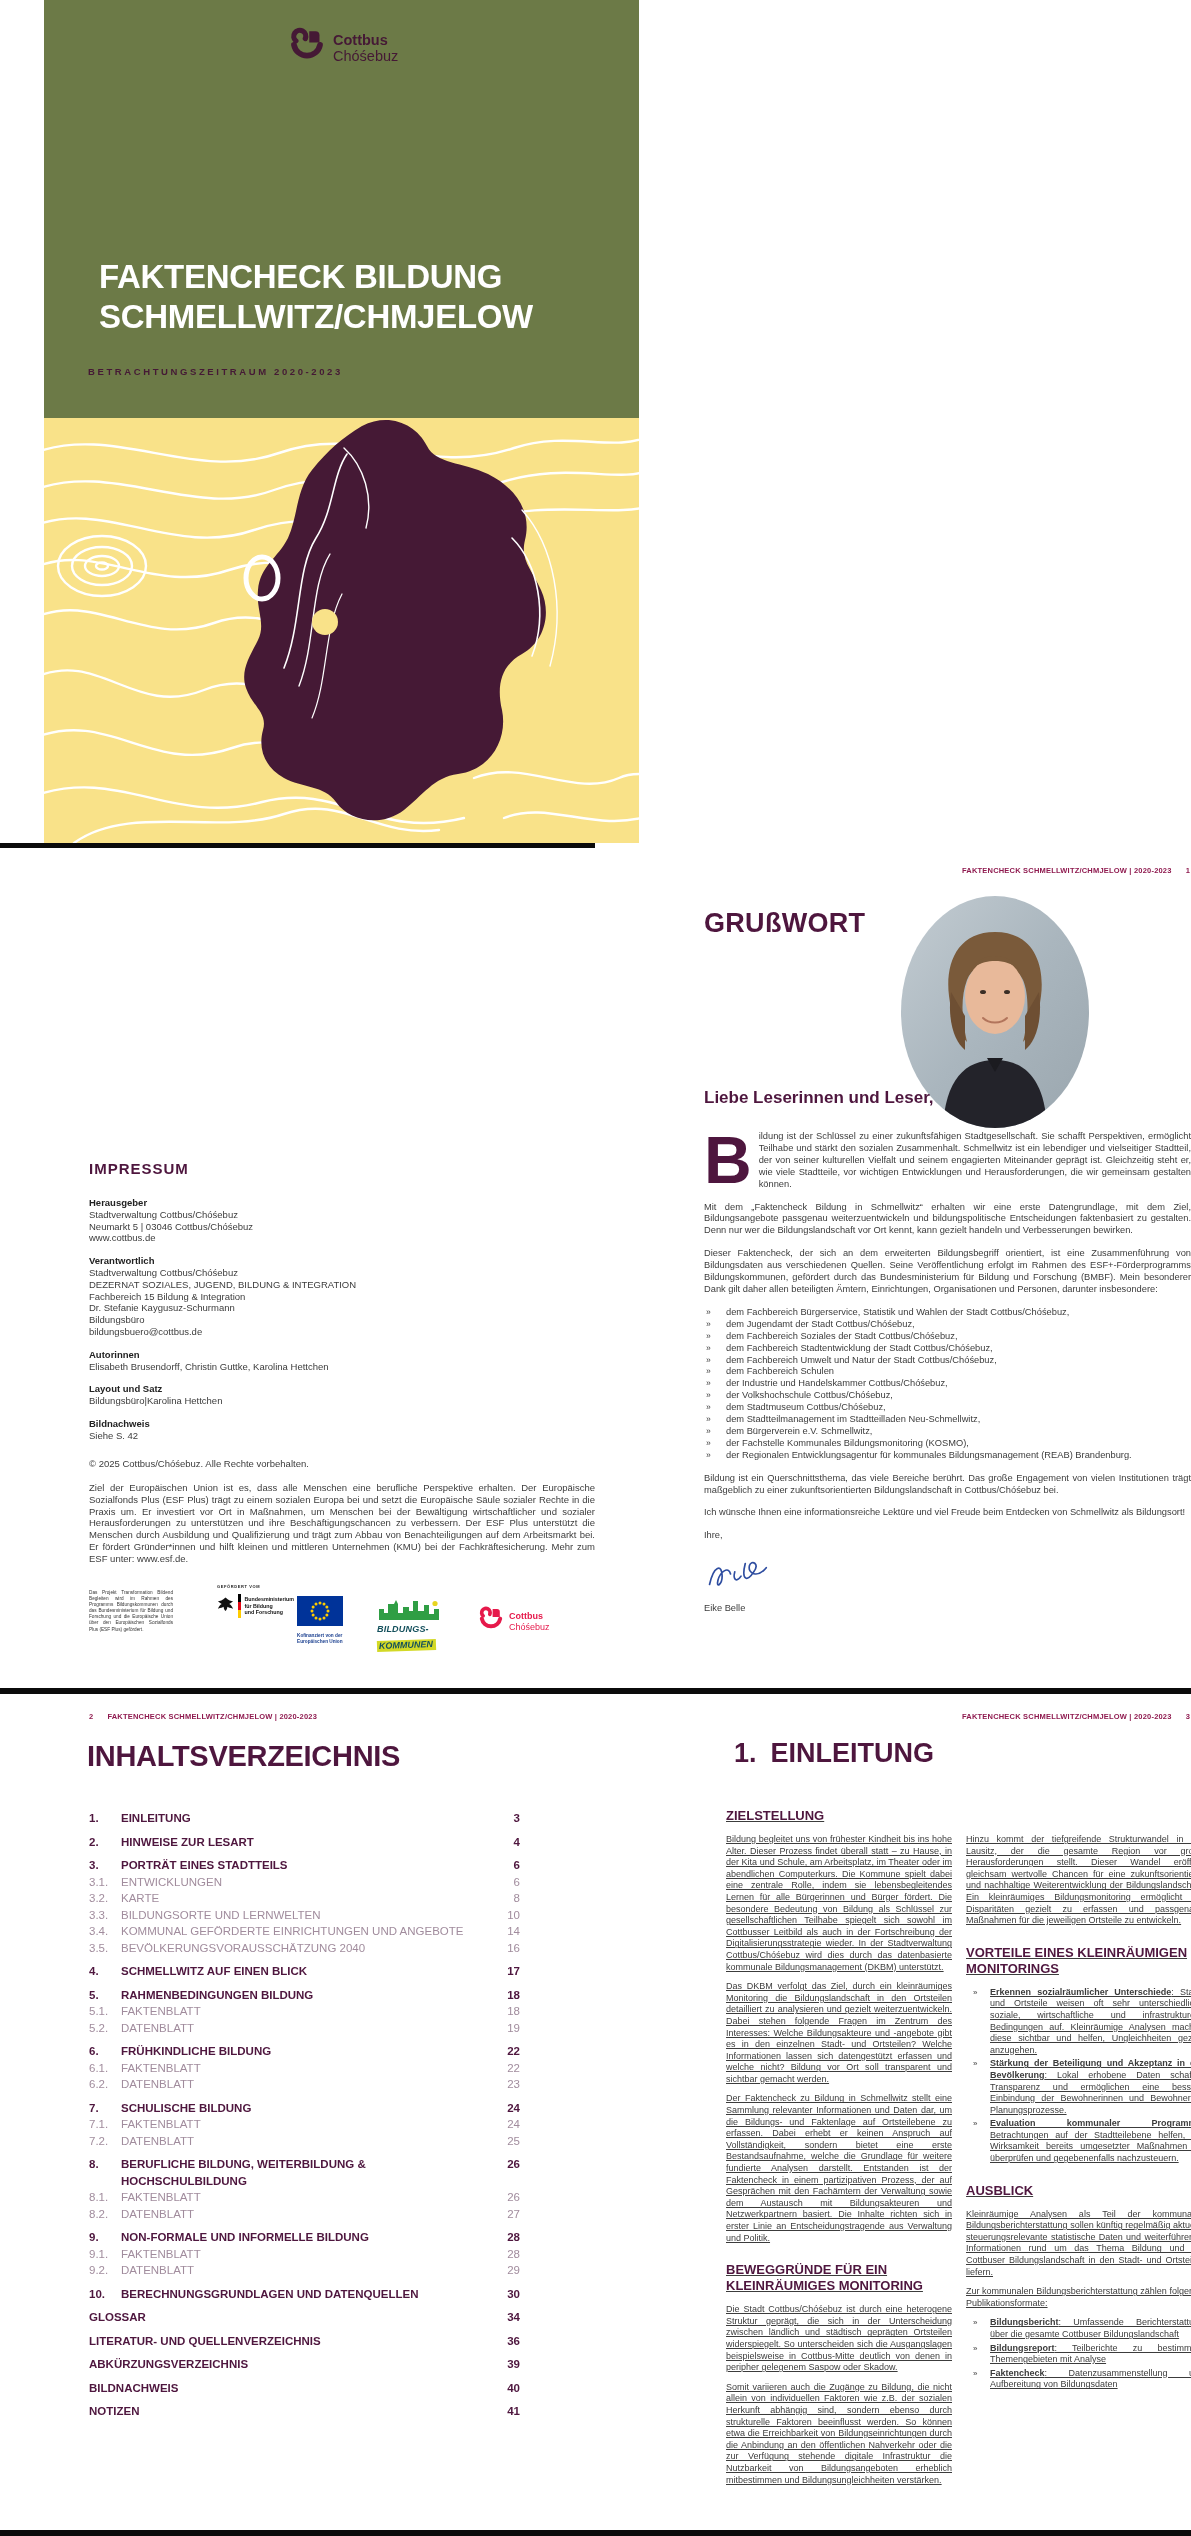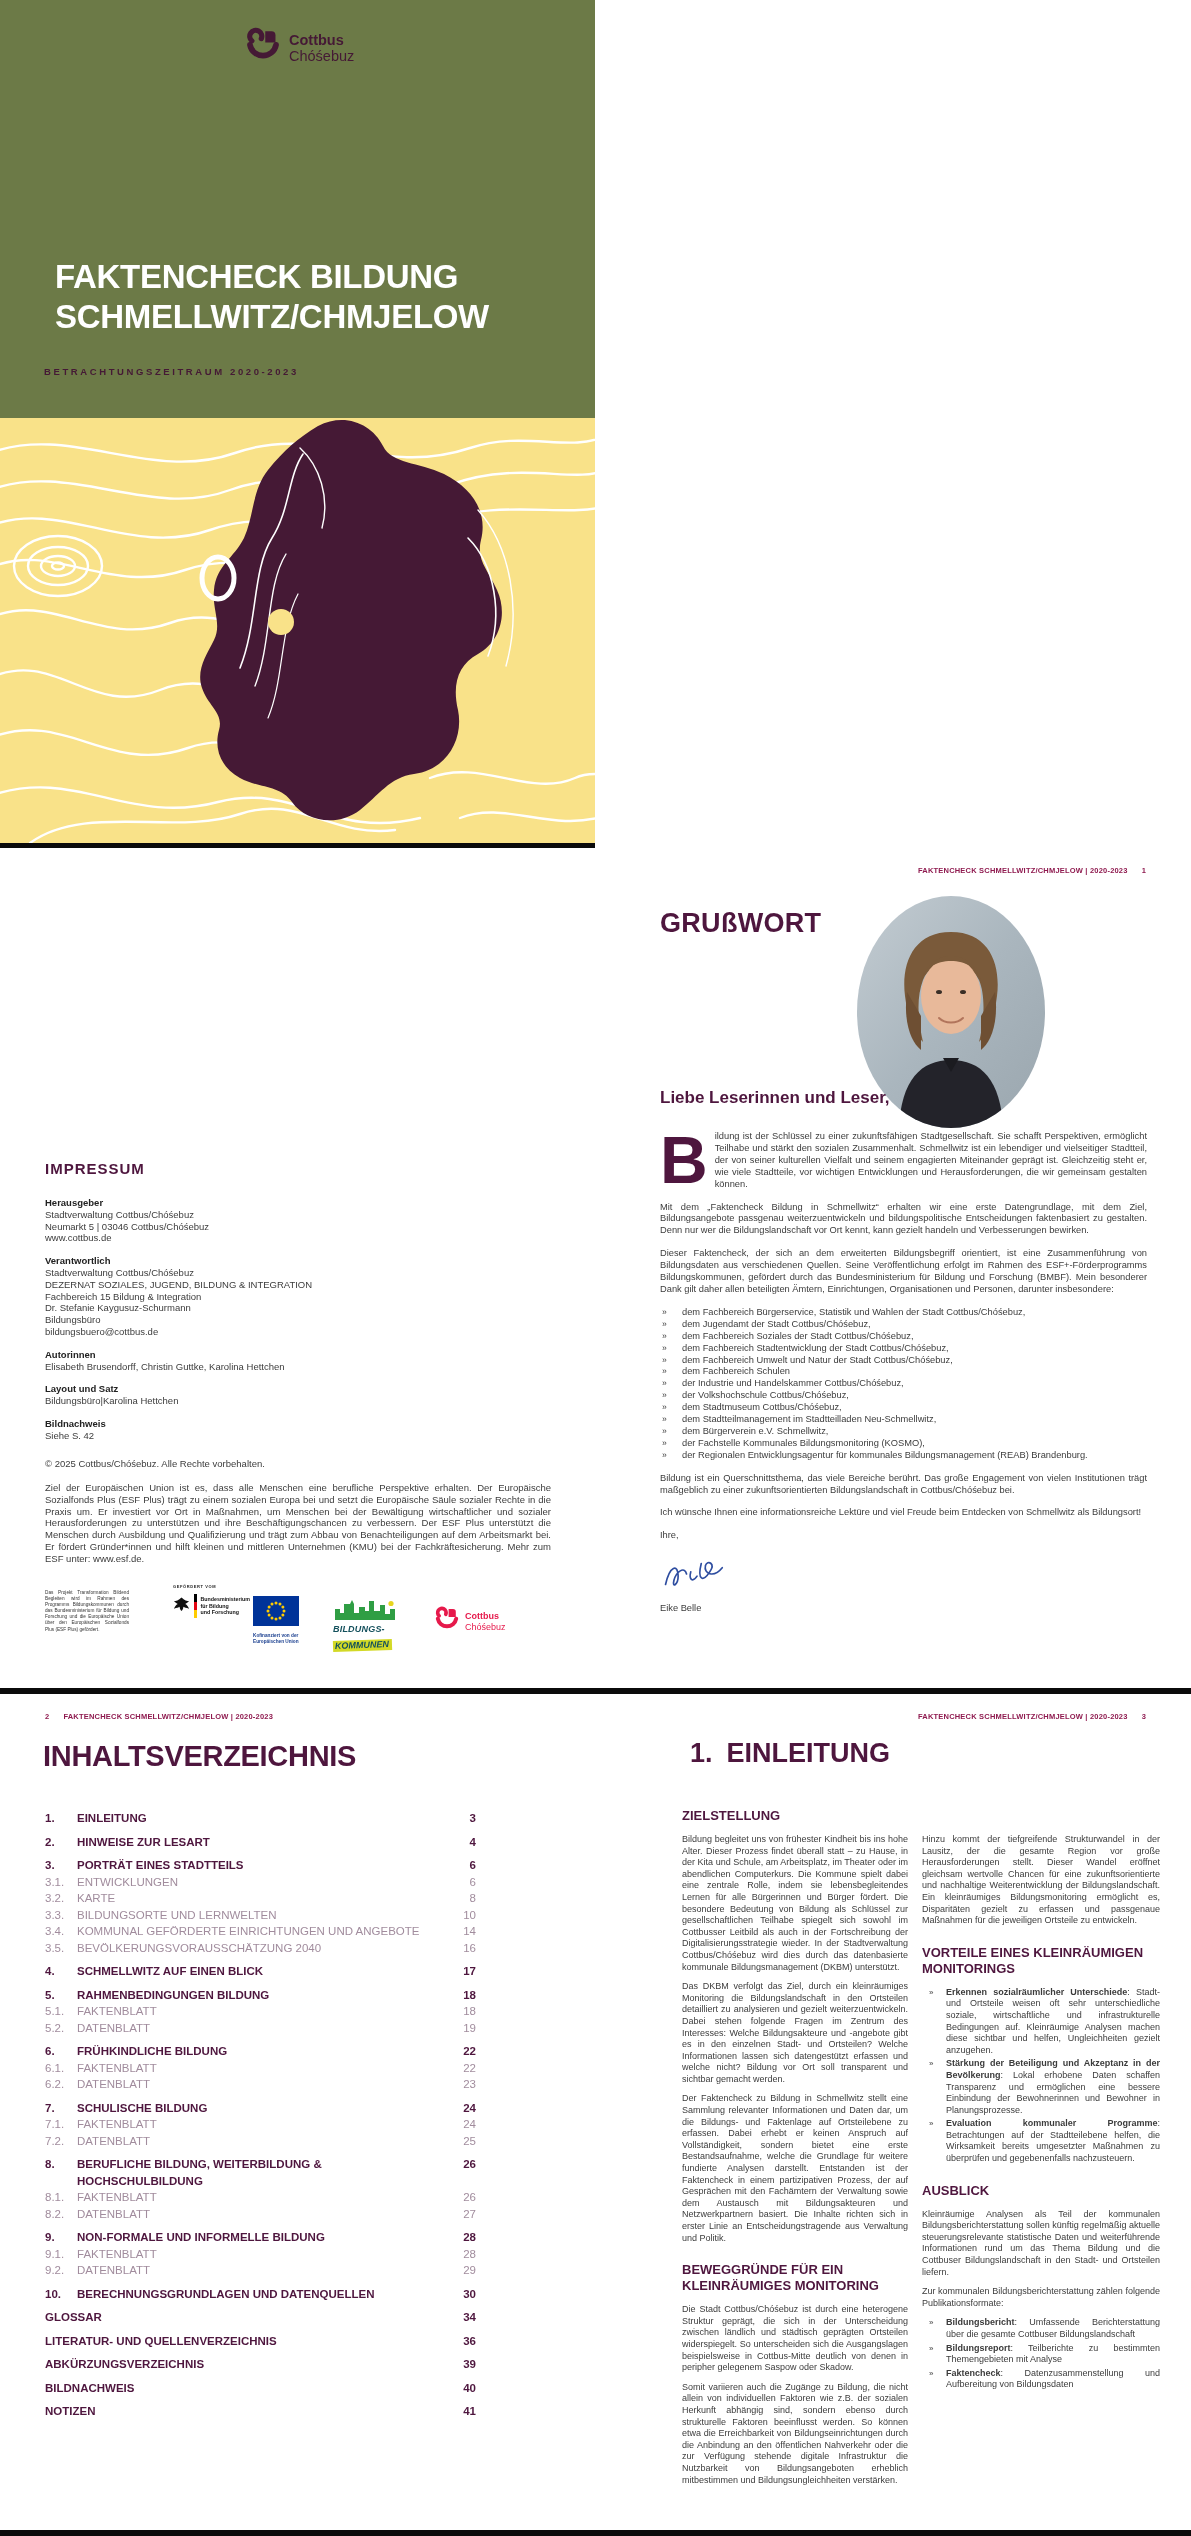--- a/index.html
+++ b/index.html
@@ -1,18 +1,18 @@
 <!DOCTYPE html>
 <html><head>
 <meta charset="utf-8">
 <style>
   html,body{margin:0;padding:0;background:#e8e8e8;}
   .canvas{position:relative;width:1191px;height:2536px;background:#ffffff;overflow:hidden;
           font-family:"Liberation Sans",sans-serif;color:#3c3c3c;}
-  .page{position:absolute;background:#fff;}
+  .page{position:absolute;background:#fff;margin-left:44px;}
   .hrule{position:absolute;background:#0b0b0b;}
 
   
   .cover{left:0;top:0;width:595px;height:843px;}
   .cover-head{position:absolute;left:0;top:0;width:595px;height:418px;background:#6c7a47;}
   .cover-logo{position:absolute;left:246px;top:27px;display:flex;align-items:center;gap:9px;}
   .cover-logo .lg-txt{line-height:16px;color:#451935;font-size:14.5px;}
   .cover-logo .lg-txt b{display:block;}
   .cover-title{position:absolute;left:55px;top:257px;color:#ffffff;font-weight:bold;
                font-size:33px;line-height:40px;letter-spacing:-0.3px;white-space:nowrap;}
@@ -79,21 +79,21 @@
   .toc-row .toc-num{position:absolute;left:0;top:0;}
   .toc-row .toc-page{position:absolute;right:0;top:0;}
   .toc-row.main{color:#4e163e;font-weight:bold;margin-top:7px;}
   .toc-row.main:first-child{margin-top:0;}
   .toc-row.sub{color:#a18c9d;font-weight:normal;}
   .toc-row.noindent{padding-left:0;}
 
   
   .ein-title{position:absolute;left:95px;top:44px;color:#4e163e;font-weight:bold;font-size:27px;}
   .ein-title .tnum{margin-right:14px;}
-  .ein-col{position:absolute;font-size:9px;line-height:11.6px;text-align:justify;}
+  .ein-col{position:absolute;font-size:9px;line-height:11.6px;text-align:justify;text-decoration:underline;}
   .ein-col.left{left:87px;top:114px;width:226px;}
   .ein-col.right{left:327px;top:140px;width:238px;}
   .col-h{font-size:13px;line-height:16px;font-weight:bold;color:#4e163e;margin:18px 0 10px 0;
          text-align:left;}
   .ein-col .col-h:first-child{margin-top:0;}
   .col-p{margin:0 0 8px 0;}
   .col-ul{list-style:none;margin:2px 0 8px 0;padding:0;}
   .col-ul li{padding-left:24px;position:relative;margin-bottom:2px;}
   .col-ul li::before{content:"»";position:absolute;left:7px;top:0;font-size:8px;}
 </style>

